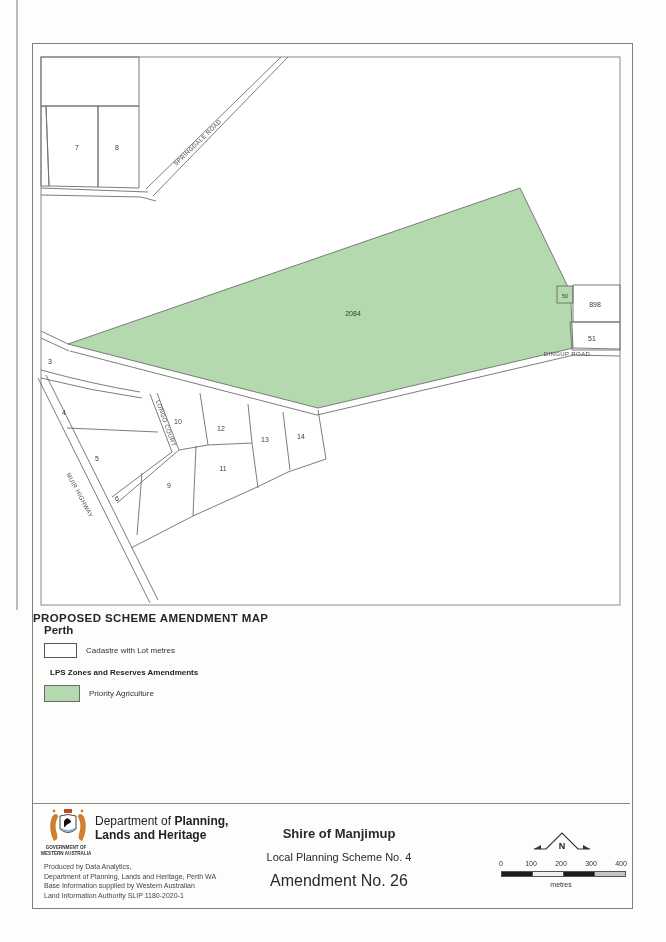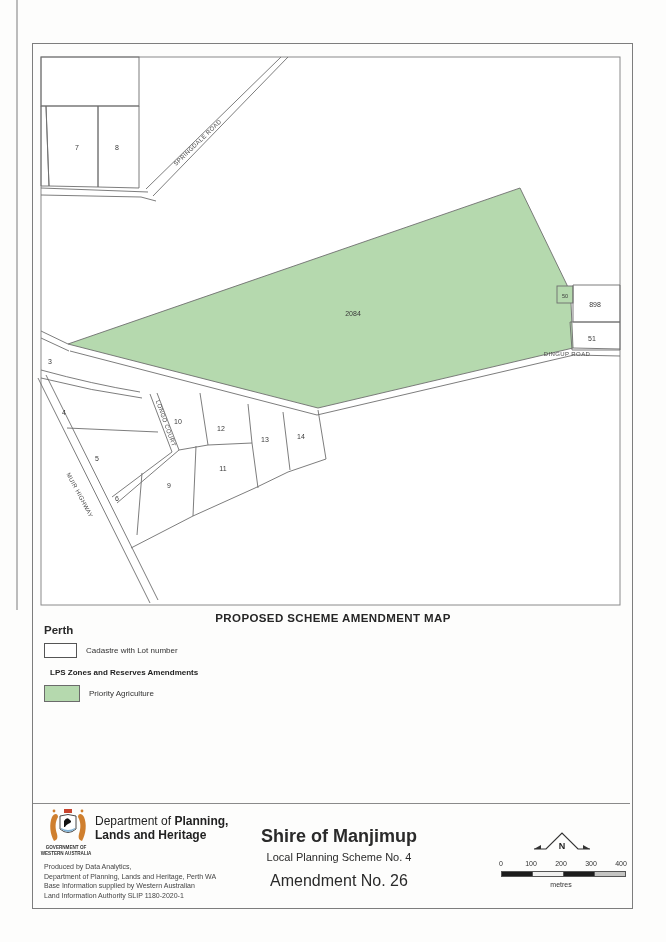--- a/index.html
+++ b/index.html
@@ -9,40 +9,40 @@
     font-family:"Liberation Sans", sans-serif; color:#2a2a2a;
   }
   .scan-line { position:absolute; left:16px; top:0; width:2px; height:610px; background:#9a9a9a; opacity:.65; }
   .sheet-border { position:absolute; left:32px; top:43px; width:599px; height:864px; border:1px solid #7d7d7d; }
   svg.map-canvas { position:absolute; left:0; top:0; }
   svg text { font-family:"Liberation Sans", sans-serif; fill:#3a3a3a; }
   .lot-num { font-size:7px; }
   .lot-num-sm { font-size:5.5px; }
   .road-label { font-size:6px; letter-spacing:.4px; fill:#4a4a4a; }
 
-  .map-title { position:absolute; left:33px; top:612px; width:600px; text-align:center;
+  .map-title { position:absolute; left:33px; top:612px; width:600px; 
     font-size:11.5px; font-weight:bold; letter-spacing:.4px; color:#262626; }
 
   .legend { position:absolute; left:44px; top:624px; }
   .legend-title { font-size:11.5px; font-weight:bold; margin-bottom:7px; }
   .legend-row { display:flex; align-items:center; margin-bottom:6px; }
   .swatch { border:1px solid #555; margin-right:9px; }
   .swatch.cadastre { width:31px; height:13px; background:#ffffff; }
   .swatch.zone { width:34px; height:15px; background:#b5d9ae; border-color:#6b6b6b; }
   .legend-item-label { font-size:8px; color:#333; }
   .legend-section { font-size:8px; font-weight:bold; margin:10px 0 8px 6px; color:#222; }
 
   .footer-divider { position:absolute; left:33px; top:803px; width:597px; height:1px; background:#8a8a8a; }
   .gov-caption { position:absolute; left:38px; top:845px; width:56px; text-align:center;
     font-size:4.6px; font-weight:bold; line-height:5.6px; color:#333; }
   .dept-name { position:absolute; left:95px; top:814px; font-size:12px; line-height:14px; color:#222; }
   .dept-name b { font-weight:bold; }
   .credits { position:absolute; left:44px; top:862px; font-size:7px; line-height:9.6px; color:#444; }
   .block-center { position:absolute; left:234px; width:210px; text-align:center; }
-  .shire { top:826px; font-size:18px; font-weight:bold; }
+  .shire { top:826px; font-size:13px; font-weight:bold; }
   .scheme { top:851px; font-size:11px; }
   .amendment { top:872px; font-size:16px; }
   .north { position:absolute; left:531px; top:828px; }
   .scalebar { position:absolute; left:495px; top:860px; width:140px; height:34px; font-size:7px; color:#333; }
   .scale-ticks { position:relative; height:9px; }
   .scale-ticks span { position:absolute; transform:translateX(-50%); }
   .scale-strip { position:absolute; top:11px; left:6px; display:flex; }
   .scale-seg { width:30px; height:4px; border:1px solid #555; border-left-width:0; }
   .scale-seg:first-child { border-left-width:1px; }
   .seg-dark { background:#1c1c1c; }
@@ -122,21 +122,21 @@
       <text class="road-label" x="78" y="496" transform="rotate(62 78 496)">MUIR HIGHWAY</text>
     </g>
   </svg>
 
   <div class="map-title">PROPOSED SCHEME AMENDMENT MAP</div>
 
   <div class="legend">
     <div class="legend-title">Perth</div>
     <div class="legend-row">
       <div class="swatch cadastre"></div>
-      <div class="legend-item-label">Cadastre with Lot number</div>
+      <div class="legend-item-label">Cadastre with Lot metres</div>
     </div>
     <div class="legend-section">LPS Zones and Reserves Amendments</div>
     <div class="legend-row">
       <div class="swatch zone"></div>
       <div class="legend-item-label">Priority Agriculture</div>
     </div>
   </div>
 
   <div class="footer-divider"></div>
 

